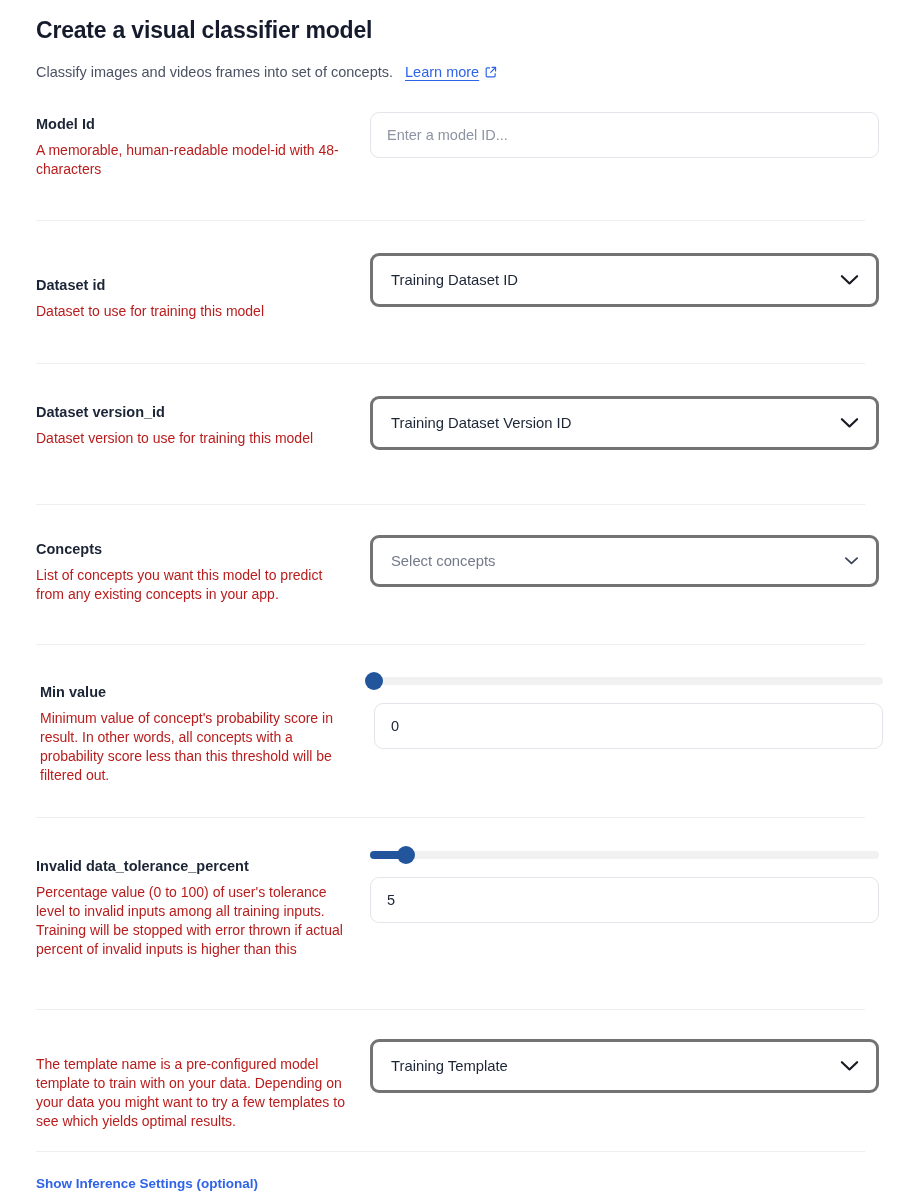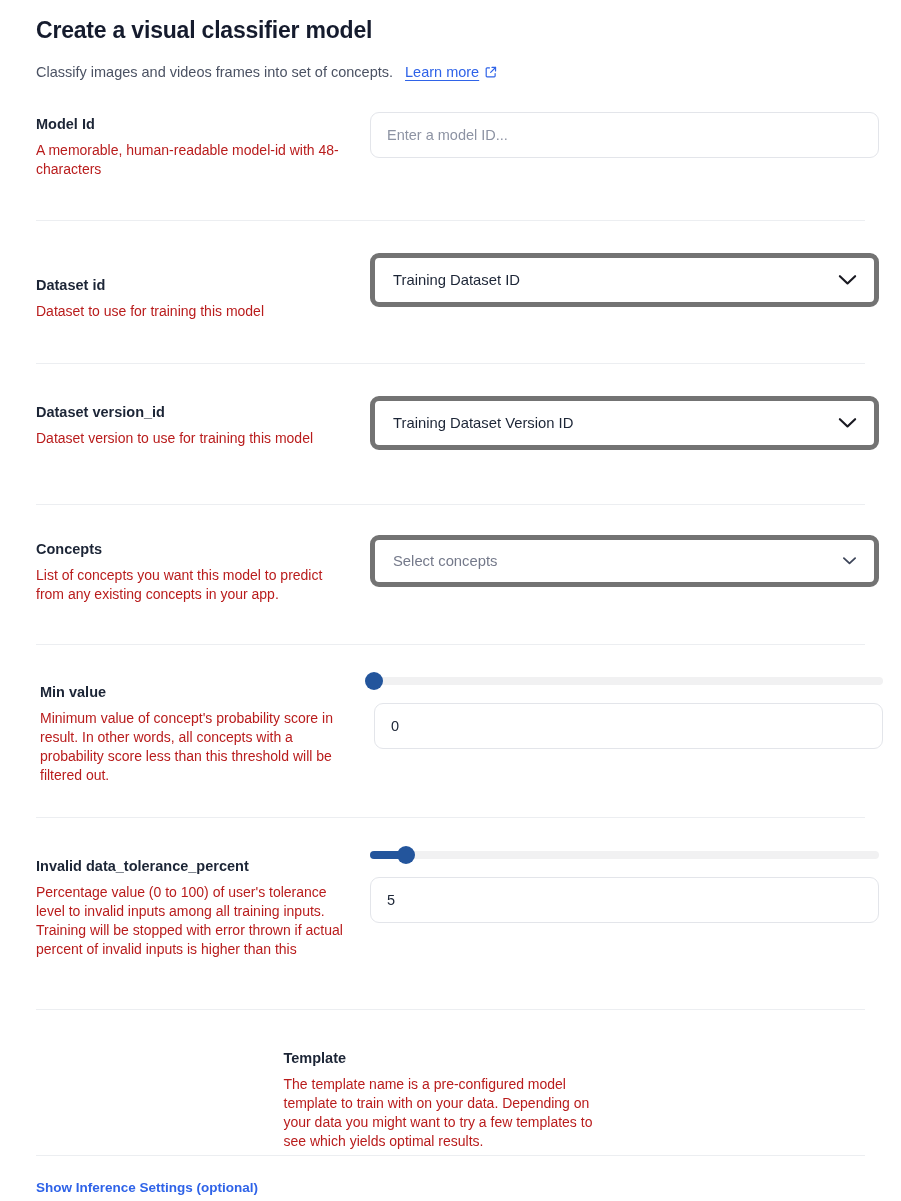--- a/index.html
+++ b/index.html
@@ -55,21 +55,20 @@
 
   
   .form {
     padding: 0 36px;
     margin-top: 30px;
   }
   .row {
     display: flex;
     align-items: flex-start;
     position: relative;
-    justify-content: center;
   }
   .row-left {
     width: 334px;
     flex: 0 0 334px;
     padding-right: 18px;
     padding-top: 2px;
   }
   .row-right {
     flex: 1 1 auto;
     min-width: 0;
@@ -107,21 +106,21 @@
     padding: 0 16px;
     outline: none;
     display: flex;
     align-items: center;
   }
   .text-input::placeholder { color: #8d93a3; }
 
   .select-box {
     width: 509px;
     height: 54px;
-    border: 5px solid #737373;
+    border: 3px solid #737373;
     border-radius: 9px;
     background: #ffffff;
     display: flex;
     align-items: center;
     justify-content: space-between;
     padding: 0 17px 0 18px;
     cursor: pointer;
   }
   .select-value {
     font-size: 14.8px;
@@ -318,22 +317,31 @@
       </div>
     </div>
   </div>
 
   <div class="divider" style="margin-top:14px;"></div>
 
   <div class="form" style="margin-top:29px;">
 
     <div class="row" style="min-height:108px;">
       <div class="row-left" style="padding-top:9px;">
-        <div class="field-label">Template</div>
         <div class="field-desc">The template name is a pre-configured model template to train with on your data. Depending on your data you might want to try a few templates to see which yields optimal results.</div>
+      </div>
+      <div class="row-right">
+        <div class="select-box">
+          <span class="select-value">Training Template</span>
+          <span class="chev">
+            <svg width="19" height="12" viewBox="0 0 20 12" fill="none">
+              <path d="M2 2L10 9.6L18 2" stroke="#1a1a22" stroke-width="2.3" stroke-linecap="round" stroke-linejoin="round"></path>
+            </svg>
+          </span>
+        </div>
       </div>
     </div>
   </div>
 
   <div class="divider" style="margin-top:4px;"></div>
 
   <div class="footer">
     <a class="inference-link">Show Inference Settings (optional)</a>
     
   </div>

